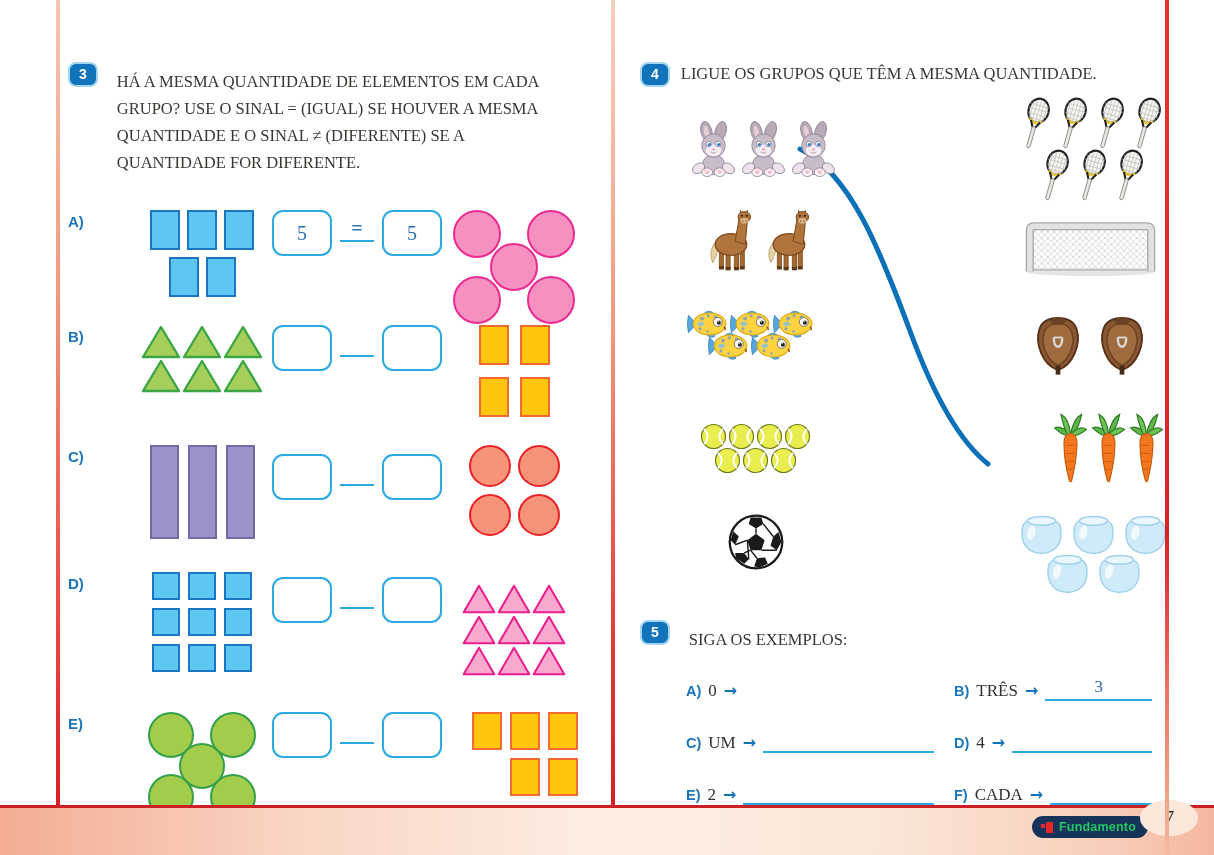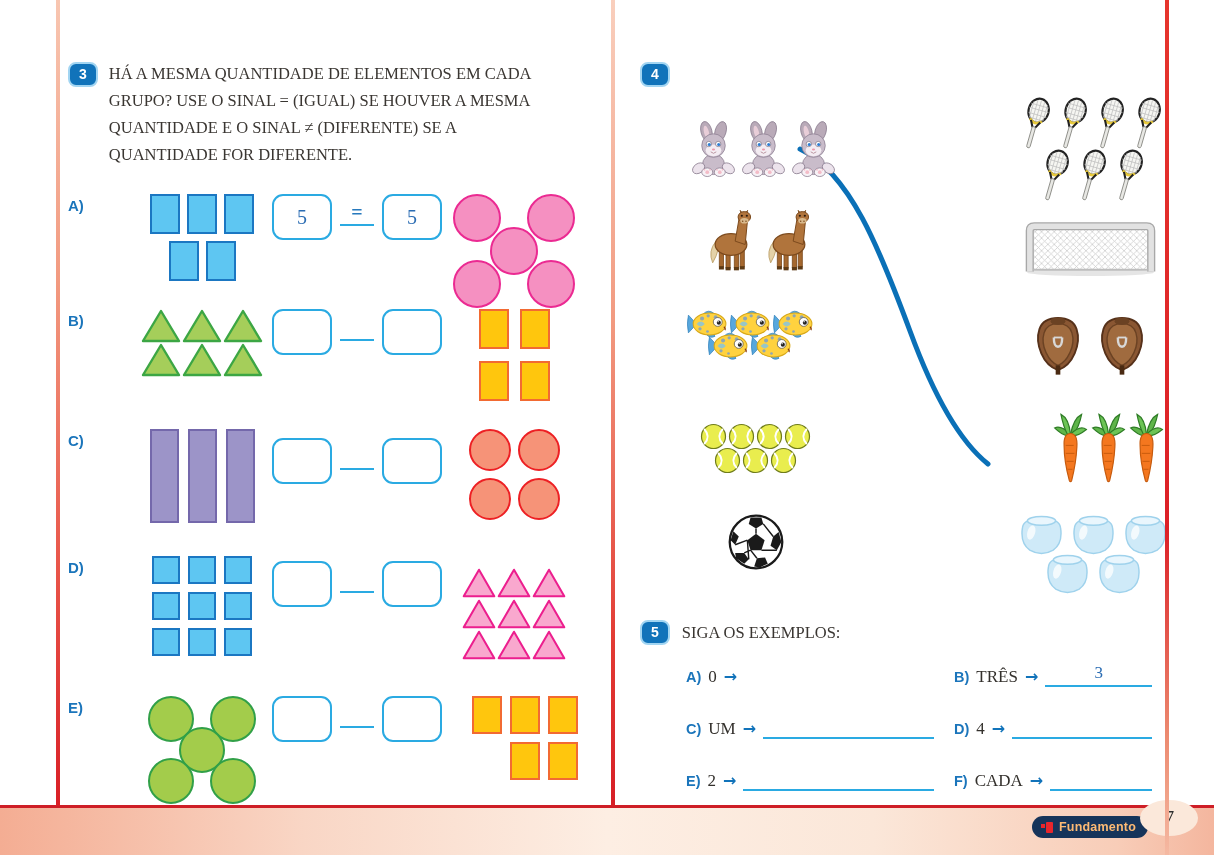--- a/index.html
+++ b/index.html
@@ -13,21 +13,21 @@
   .vl-right{left:1165px;height:855px;background:linear-gradient(180deg,#e6352d 0%,#dc2027 62%,#ec8a70 86%,#f5b9a2 100%);}
 
   
   .footer{position:absolute;left:0;right:0;bottom:0;height:47px;border-top:3px solid #ce1e26;z-index:1;
           background:linear-gradient(90deg,#f4ad93 0%,#f9d6c5 25%,#fdeee3 50%,#fbe7d9 72%,#f8cdb8 92%,#f4b69e 100%);}
   .brand{position:absolute;right:66px;top:8px;display:flex;align-items:center;gap:6px;
          background:#16345a;border-radius:12px;padding:4px 12px 4px 9px;z-index:3;}
   .brand .logo{width:12px;height:11px;position:relative;}
   .brand .logo::before{content:"";position:absolute;left:0;top:2px;width:4px;height:4px;background:#e8262c;}
   .brand .logo::after{content:"";position:absolute;left:5px;top:0;width:7px;height:11px;background:#e8262c;border-radius:1px;}
-  .brand span{color:#fdba74;font:bold 12.5px "Liberation Sans",sans-serif;letter-spacing:.2px;}
+  .brand span{color:#22c55e;font:bold 12.5px "Liberation Sans",sans-serif;letter-spacing:.2px;}
   .pageno{position:absolute;right:16px;top:-8px;width:58px;height:36px;background:#fbe8da;border-radius:50%;
           display:flex;align-items:center;justify-content:center;font:21px "Liberation Serif",serif;color:#2e2e2e;z-index:3;}
 
   
   .col{position:absolute;top:60px;z-index:1;}
   .col-l{left:68px;width:514px;}
   .col-r{left:640px;width:512px;}
 
   .exhead{display:flex;gap:11px;align-items:flex-start;}
   .numbadge{flex:0 0 auto;background:#1173ba;border:2px solid #a2d5f2;color:#fff;
@@ -211,21 +211,21 @@
 
 <div class="sheet">
 
   <div class="vl vl-left"></div>
   <div class="vl vl-mid"></div>
   <div class="vl vl-right"></div>
 
   <div class="col col-l">
     <div class="exhead">
       <span class="numbadge">3</span>
-      <p class="instr" style="margin:0">HÁ A MESMA QUANTIDADE DE ELEMENTOS EM CADA GRUPO? USE O SINAL = (IGUAL) SE HOUVER A MESMA QUANTIDADE E O SINAL ≠ (DIFERENTE) SE A QUANTIDADE FOR DIFERENTE.</p>
+      <p class="instr" style="margin:8px">HÁ A MESMA QUANTIDADE DE ELEMENTOS EM CADA GRUPO? USE O SINAL = (IGUAL) SE HOUVER A MESMA QUANTIDADE E O SINAL ≠ (DIFERENTE) SE A QUANTIDADE FOR DIFERENTE.</p>
     </div>
 
     <div class="ex3row r-a">
       <span class="rlabel">A)</span>
       <div class="lgroup sgroup">
           <div class="srow" style="gap: 7px;">
             <div style="width: 26px; height: 36px; background: rgb(94, 198, 242); border: 2px solid rgb(27, 119, 194); box-sizing: content-box;"></div>
             <div style="width: 26px; height: 36px; background: rgb(94, 198, 242); border: 2px solid rgb(27, 119, 194); box-sizing: content-box;"></div>
             <div style="width: 26px; height: 36px; background: rgb(94, 198, 242); border: 2px solid rgb(27, 119, 194); box-sizing: content-box;"></div>
           </div>
@@ -449,20 +449,21 @@
             <div style="width: 26px; height: 34px; background: rgb(255, 198, 13); border: 2px solid rgb(242, 106, 50); box-sizing: content-box;"></div>
             <div style="width: 26px; height: 34px; background: rgb(255, 198, 13); border: 2px solid rgb(242, 106, 50); box-sizing: content-box;"></div>
           </div>
         </div>
     </div>
   </div>
 
   <div class="col col-r">
     <div class="exhead">
       <span class="numbadge">4</span>
+      <p class="instr" style="margin:0">LIGUE OS GRUPOS QUE TÊM A MESMA QUANTIDADE.</p>
     </div>
 
     <div class="ex4body">
       <svg class="connsvg" width="512" height="505" viewBox="0 0 512 505">
         <path id="connpath" d="M160 54 C210 78 240 155 270 236 C292 296 318 345 348 369" stroke="#0a70b7"></path>
       </svg>
 
       <div class="ex4g" style="left:48px;top:26px;width:150px">
           <div class="irow" style="gap: 3px;">
             <svg width="47" height="57" class="picto">
@@ -618,21 +619,21 @@
             <svg width="47" height="41" class="picto">
               <use href="#icon-fishbowl" xlink:href="#icon-fishbowl"></use>
             </svg>
           </div>
         </div>
     </div>
 
     <div class="ex5">
       <div class="exhead">
         <span class="numbadge">5</span>
-        <p class="instr" style="margin:1px">SIGA OS EXEMPLOS:</p>
+        <p class="instr" style="margin:8px">SIGA OS EXEMPLOS:</p>
       </div>
       <div class="ex5grid">
         <div class="ex5item">
           <span class="ex5label">A)</span>
           <span class="prompt">0</span>
           <span class="arrow">→</span>
         </div>
         <div class="ex5item">
           <span class="ex5label">B)</span>
           <span class="prompt">TRÊS</span>

